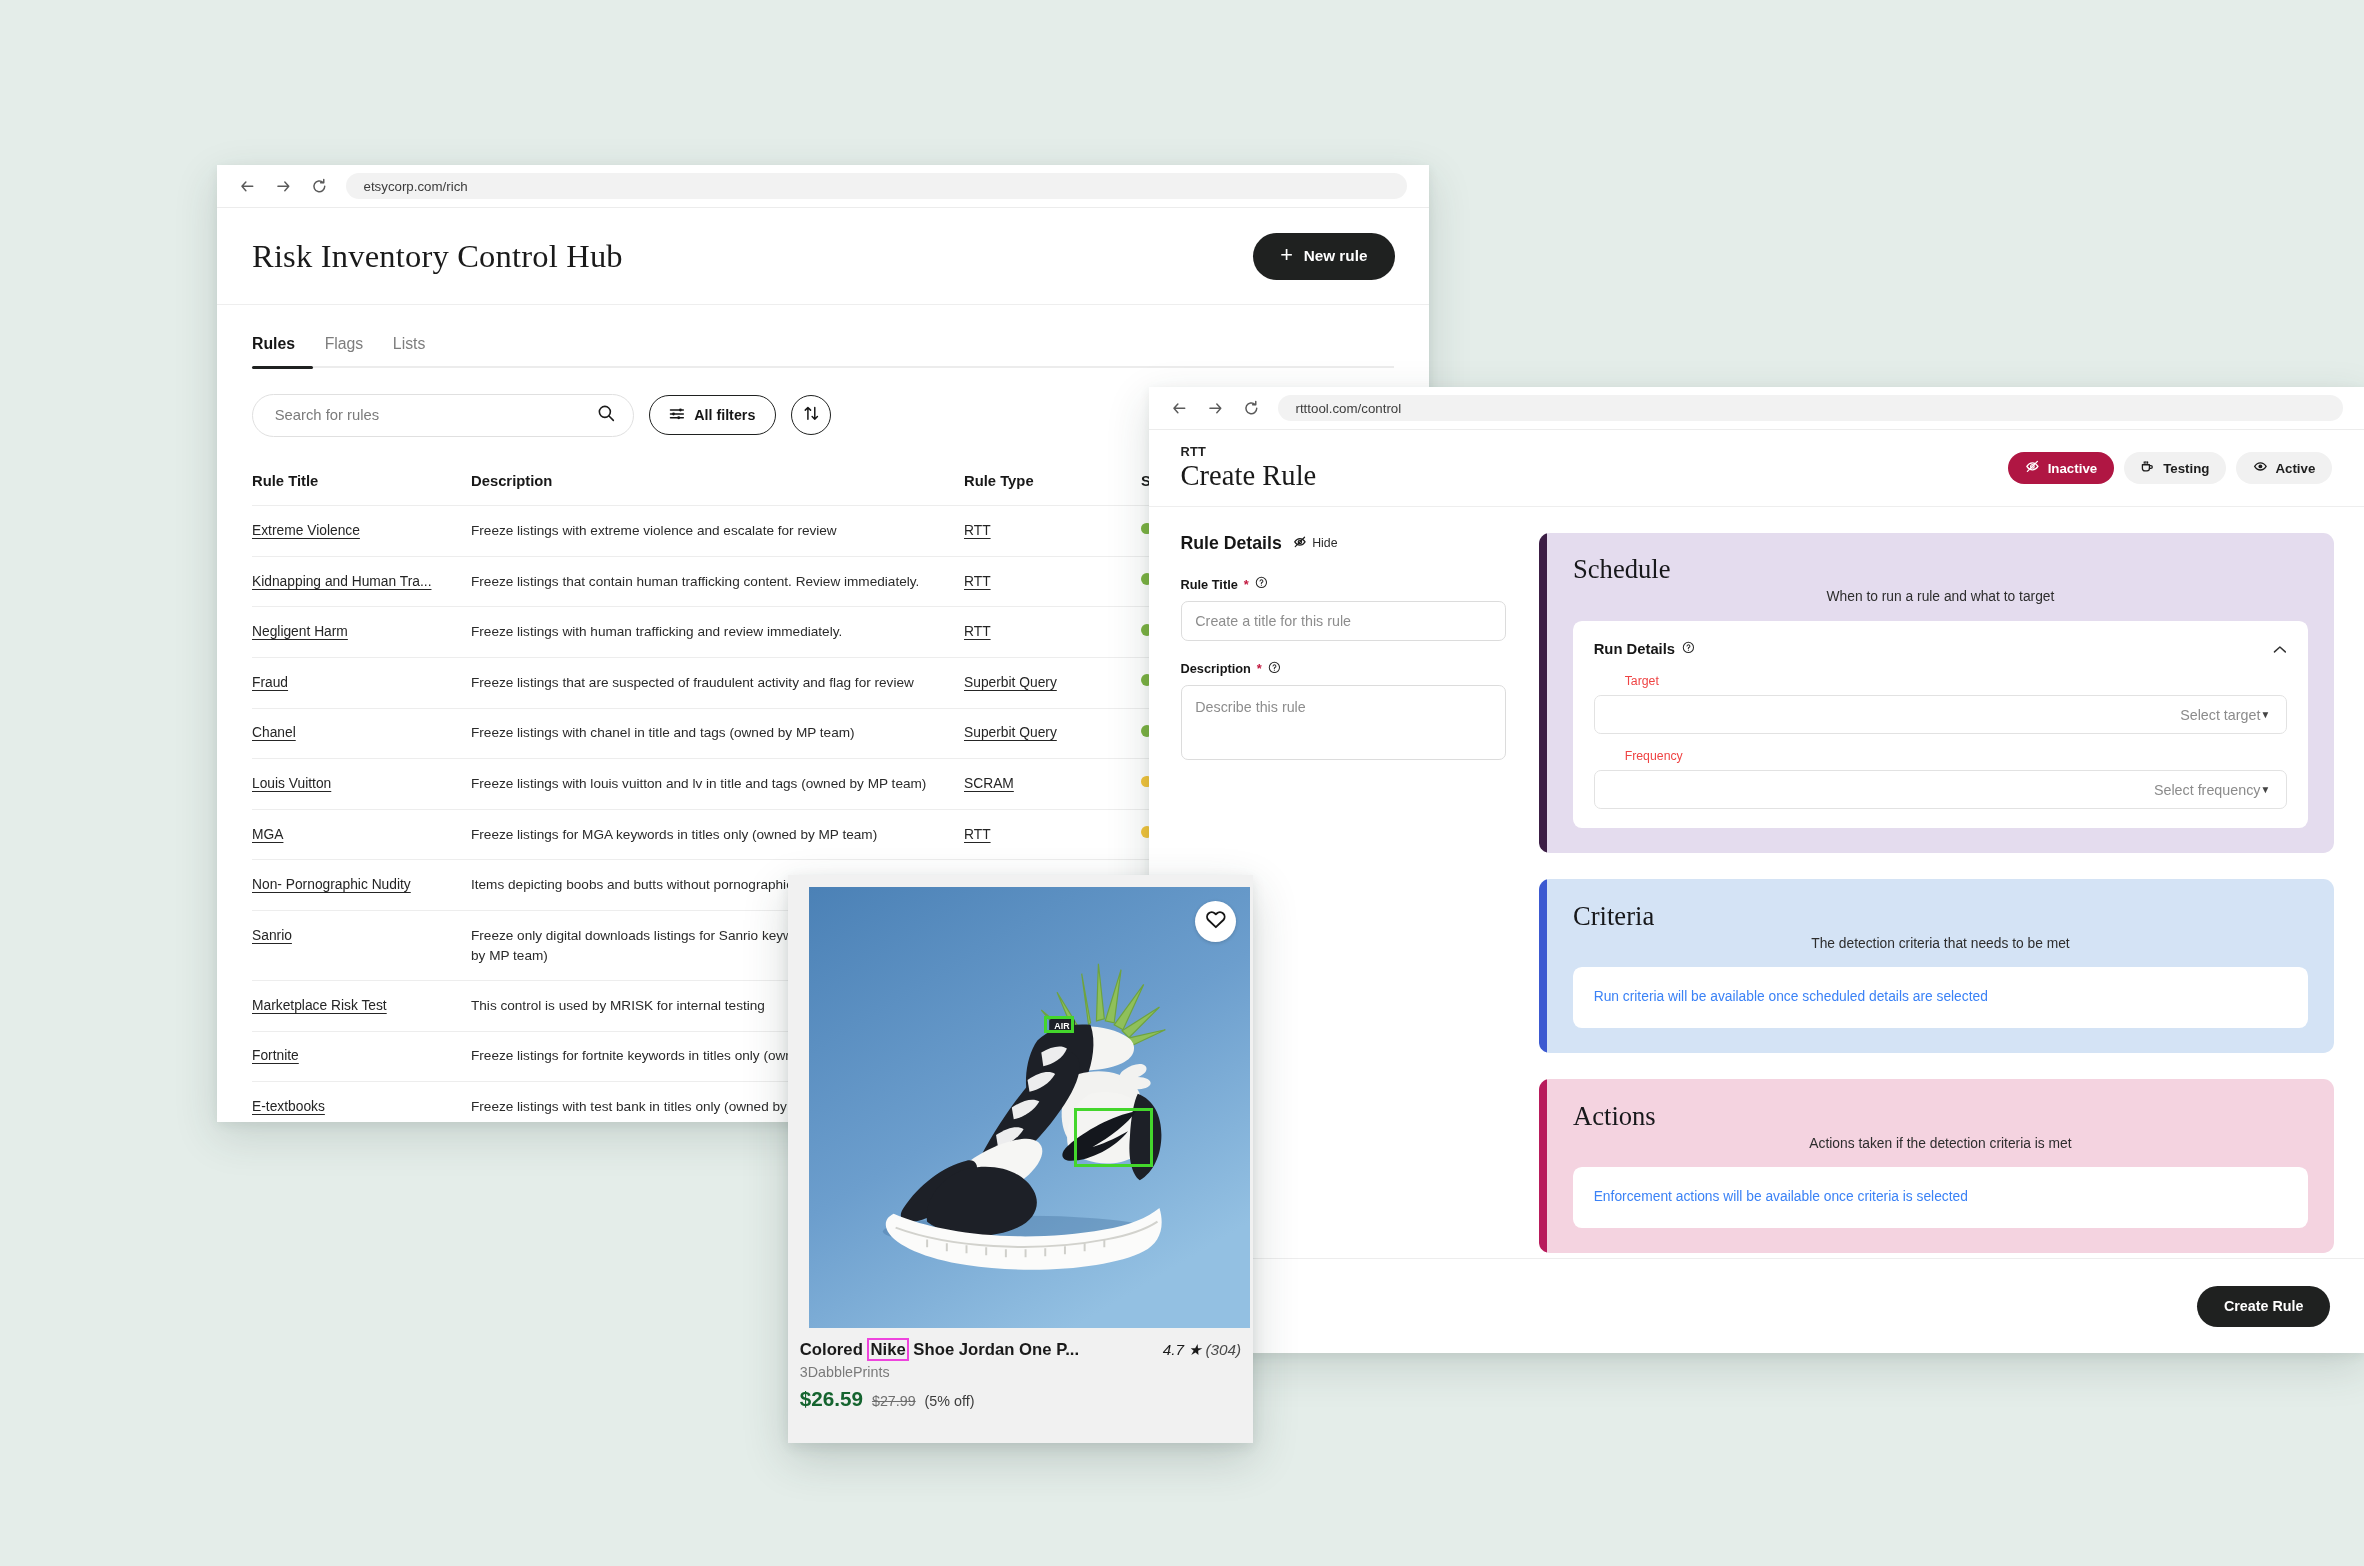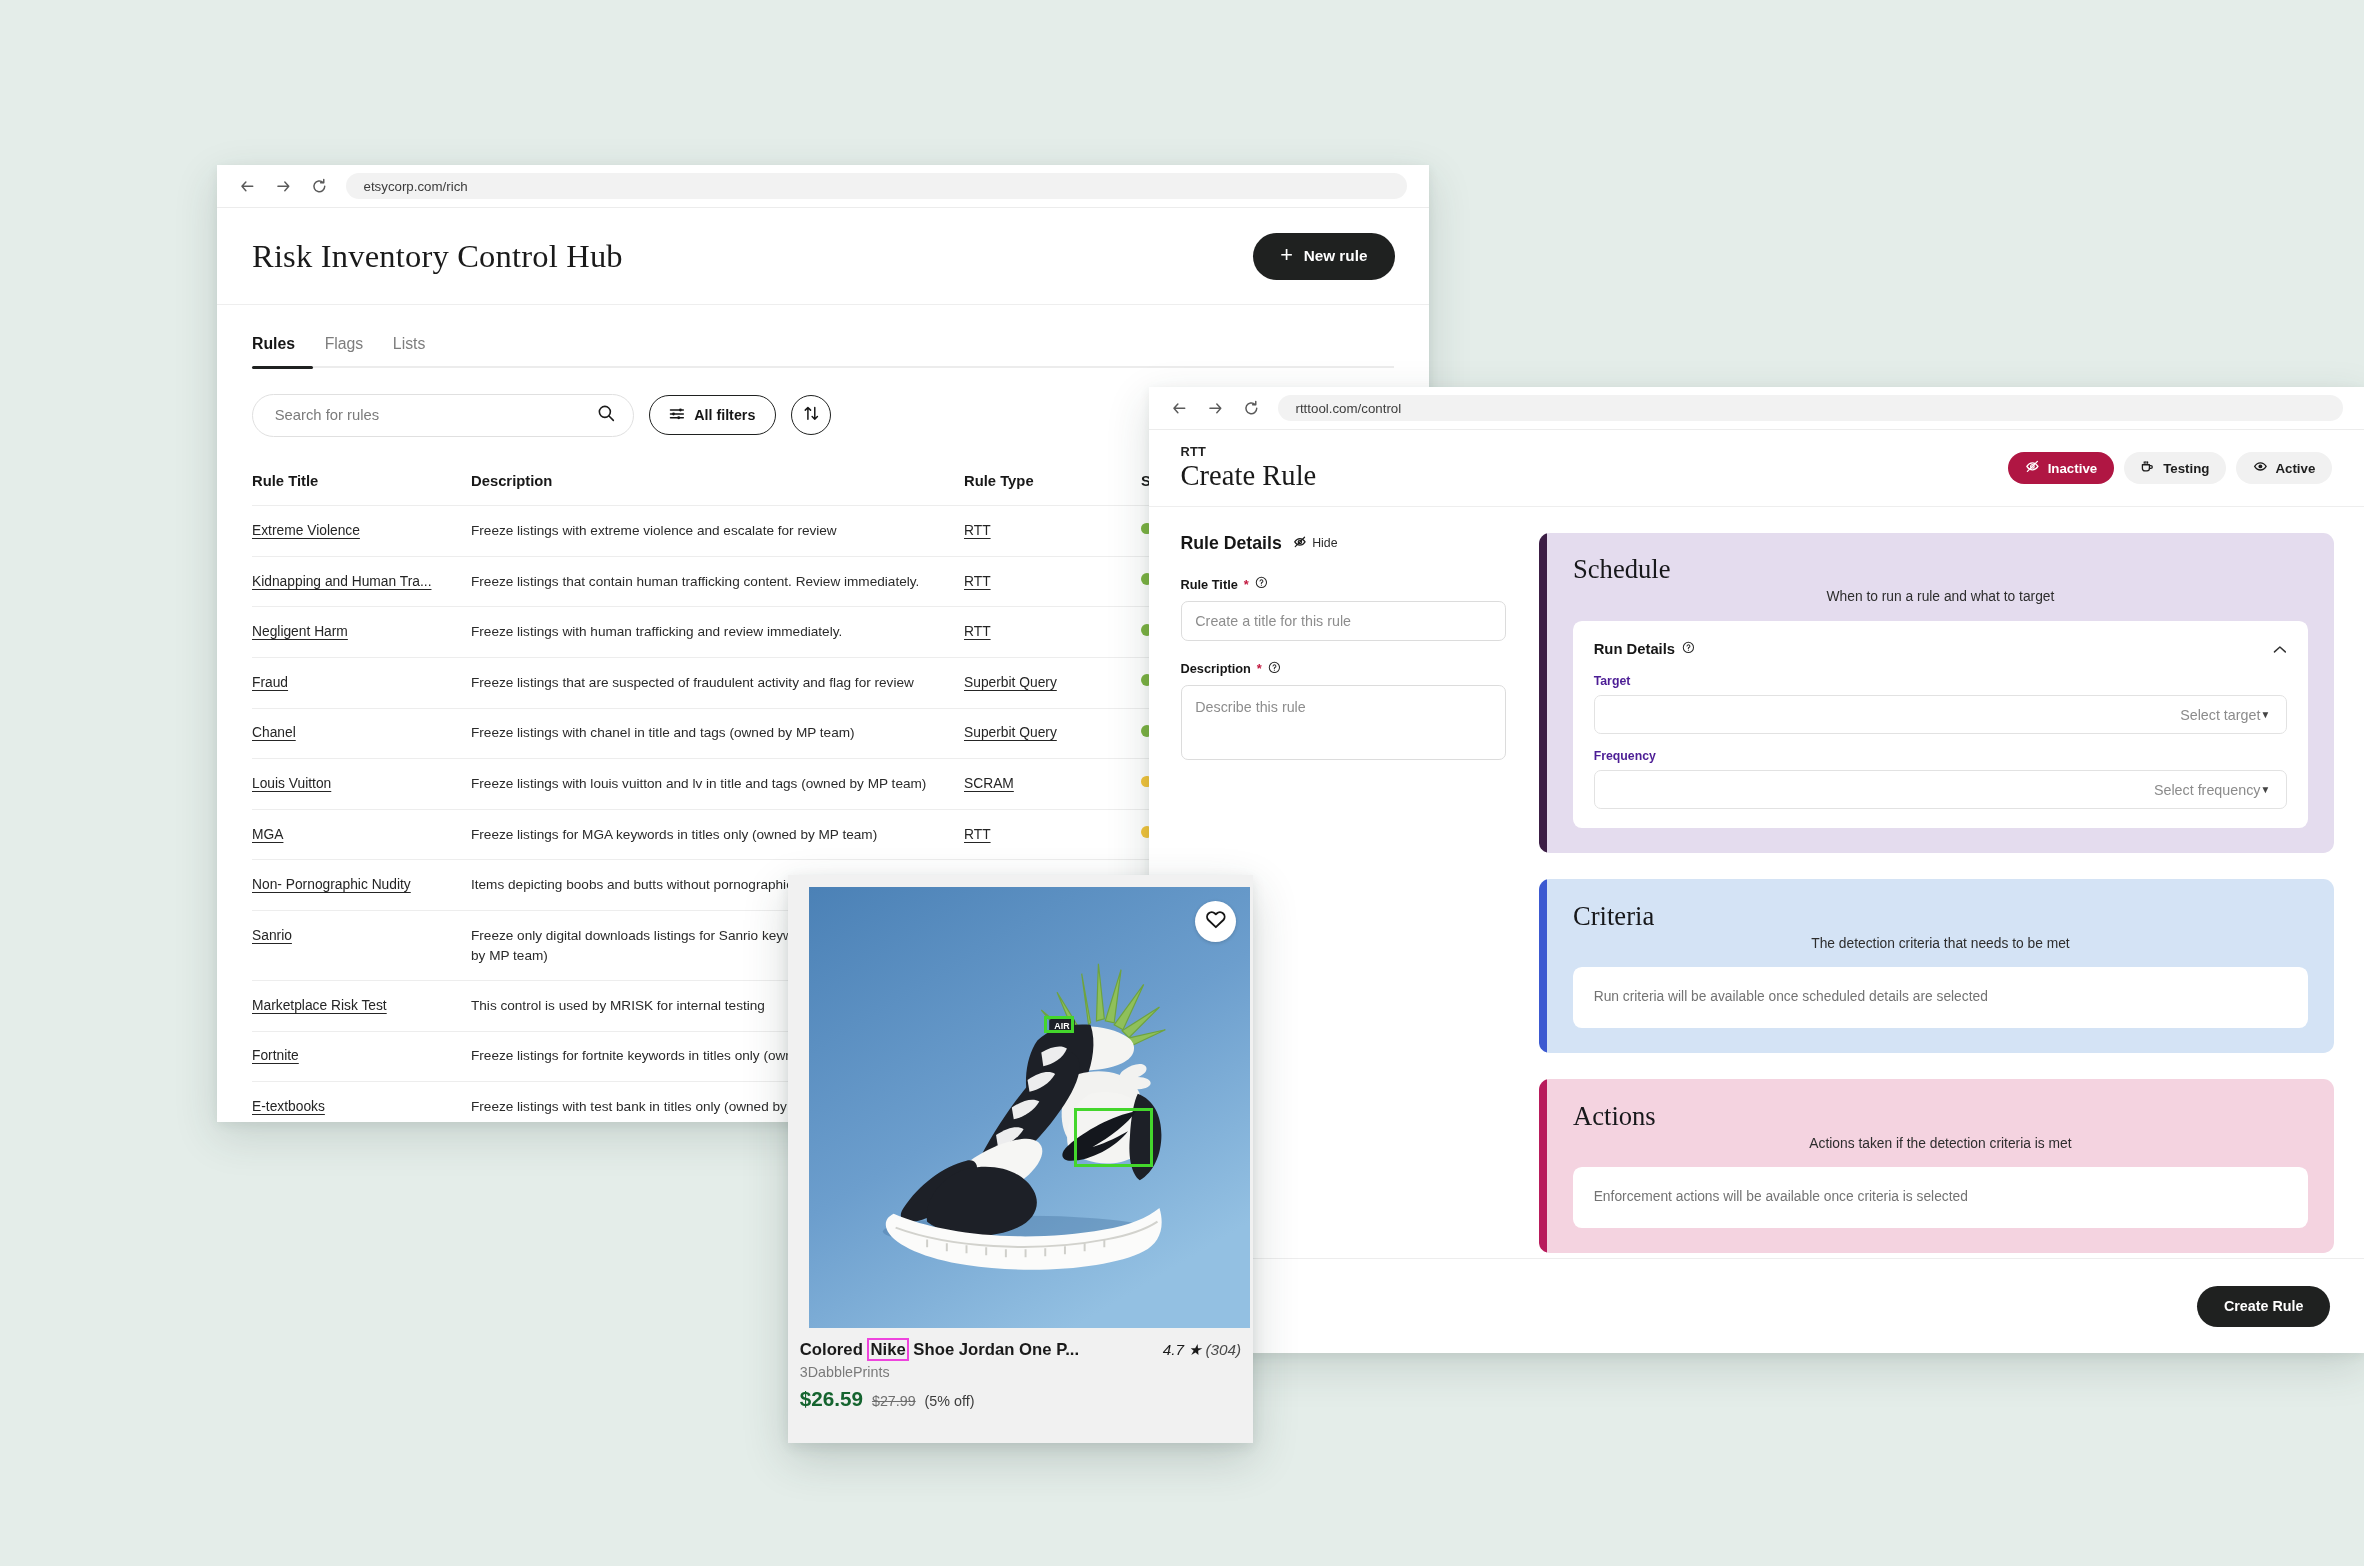--- a/index.html
+++ b/index.html
@@ -168,25 +168,25 @@
   .rtt-right { flex: 1; display: flex; flex-direction: column; gap: 25.6px; }
   .panel { border-radius: 10.8px; overflow: hidden; display: flex; }
   .panel-accent { width: 8.9px; flex: none; }
   .panel-body { flex: 1; padding: 22.7px 25.6px 25.6px 25.6px; }
   .panel-title { font-family: "Liberation Serif", serif; font-size: 26.6px; color: #17181b; line-height: 1.1; }
   .panel-sub { font-size: 13.8px; color: #2d2d2d; margin-top: 4.9px; text-align: center; }
   .panel-card {
     background: #fff; border-radius: 8.9px; margin-top: 16.7px; padding: 18.7px 20.7px;
   }
   .panel-card.tall { padding: 21.7px 20.7px 23.6px 20.7px; }
-  .placeholder-text { font-size: 13.8px; color: #737373; }
+  .placeholder-text { font-size: 13.8px; color: #3b82f6; }
 
   .run-head { display: flex; align-items: center; justify-content: space-between; margin-bottom: 16.7px; }
   .run-title { display: flex; align-items: center; gap: 6.9px; font-size: 14.8px; font-weight: 700; color: #161616; }
-  .sel-label { font-size: 12.3px; font-weight: 700; color: #4c1d95; margin-bottom: 6.9px; }
+  .sel-label { font-size: 12.3px; font-weight: 400; color: #ef4444; margin-bottom: 6.9px; margin-left: 31px; }
   .select {
     height: 39px; border: 1px solid #e2e2e2; border-radius: 6.9px; background: #fff;
     display: flex; align-items: center; justify-content: flex-end;
     padding: 0 16px; font-size: 14.3px; color: #8b8b8b; cursor: pointer;
   }
   .caret { font-size: 9.9px; color: #444; }
   .sel-group { margin-bottom: 14.8px; }
 
   .rtt-footer {
     position: absolute; left: 0; right: 0; bottom: 0; height: 95px;

